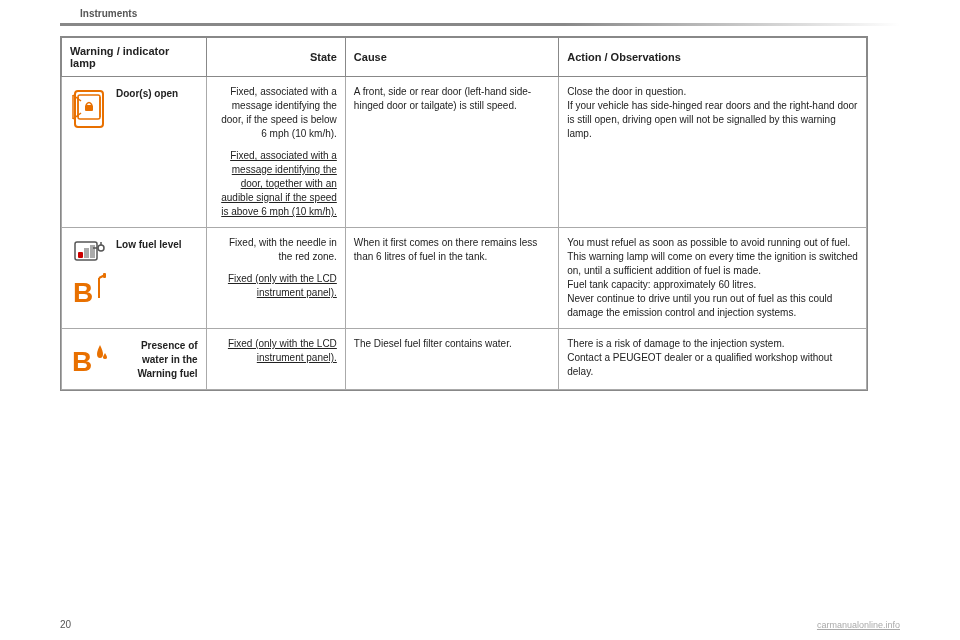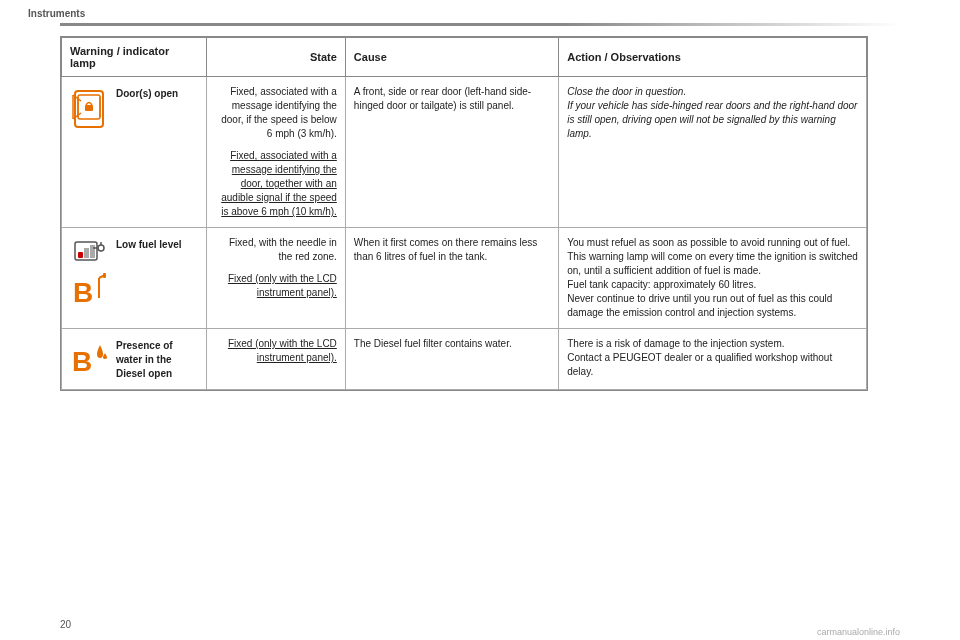--- a/index.html
+++ b/index.html
@@ -6,21 +6,21 @@
     body {
       font-family: Arial, sans-serif;
       font-size: 11px;
       background: #fff;
       color: #222;
       width: 960px;
       min-height: 640px;
       position: relative;
     }
     .page-header {
-      padding: 8px 60px 4px 28px;
+      padding: 8px 60px 4px 80px;
       font-size: 10px;
       color: #555;
       font-weight: bold;
     }
     .header-line {
       margin: 0 60px 8px 60px;
       height: 3px;
       background: linear-gradient(to right, #888 60%, #fff 100%);
     }
     .table-wrapper {
@@ -62,39 +62,41 @@
       display: flex;
       flex-direction: column;
       align-items: center;
       justify-content: flex-start;
       padding-top: 2px;
     }
     .warning-label {
       font-size: 10px;
       font-weight: bold;
       padding-top: 2px;
+      text-align: right;
     }
     .state-block {
       margin-bottom: 8px;
     }
     .state-block:last-child { margin-bottom: 0; text-decoration: underline; }
 
     .page-number {
       position: absolute;
       bottom: 10px;
       left: 60px;
       font-size: 10px;
       color: #555;
     }
     .footer-logo {
       position: absolute;
-      bottom: 3px;
+      bottom: 10px;
       right: 60px;
       font-size: 9px;
       color: #aaa;
+      text-decoration: underline;
     }
   </style>
 </head>
 <body>
 
 <div class="page-header">
   <span>Instruments</span>
 </div>
 <div class="header-line"></div>
 
@@ -129,31 +131,31 @@
 
                 <rect x="14" y="18" width="8" height="6" rx="1" fill="#e87000"></rect>
                 <path d="M15 18 Q18 13 21 18" fill="none" stroke="#e87000" stroke-width="1.5"></path>
               </svg>
             </div>
             <div class="warning-label">Door(s) open</div>
           </div>
         </td>
         <td class="col-state">
           <div class="state-block">
-            <span>Fixed, associated with a message identifying the door, if the speed is below 6 mph (3 km/h).</span>
+            <span>Fixed, associated with a message identifying the door, if the speed is below 6 mph (10 km/h).</span>
           </div>
           <div class="state-block">
             <span>Fixed, associated with a message identifying the door, together with an audible signal if the speed is above 6 mph (10 km/h).</span>
           </div>
         </td>
         <td class="col-cause">
-          <span>A front, side or rear door (left-hand side-hinged door or tailgate) is still panel.</span>
+          <span>A front, side or rear door (left-hand side-hinged door or tailgate) is still speed.</span>
         </td>
         <td class="col-action">
-          <span style="white-space:pre-line;font-style:italic;">Close the door in question.
+          <span style="white-space:pre-line;">Close the door in question.
 If your vehicle has side-hinged rear doors and the right-hand door is still open, driving open will not be signalled by this warning lamp.</span>
         </td>
       </tr>
 
       <tr>
         <td class="col-warning">
           <div class="warning-cell">
             <div class="icon-area">
 
               <svg width="36" height="28" viewBox="0 0 36 28">
@@ -203,21 +205,21 @@
             <div class="icon-area">
 
               <svg width="36" height="42" viewBox="0 0 36 42">
                 <text x="1" y="32" font-size="28" font-weight="bold" fill="#e87000" font-family="Arial">B</text>
 
                 <path d="M29 6 Q32 12 32 15 Q32 19 29 19 Q26 19 26 15 Q26 12 29 6Z" fill="#e87000"></path>
 
                 <path d="M34 14 Q36 17 36 18.5 Q36 20 34 20 Q32 20 32 18.5 Q32 17 34 14Z" fill="#e87000"></path>
               </svg>
             </div>
-            <div class="warning-label">Presence of water in the Diesel open</div>
+            <div class="warning-label">Presence of water in the Warning fuel</div>
           </div>
         </td>
         <td class="col-state">
           <div class="state-block">
             <span>Fixed (only with the LCD instrument panel).</span>
           </div>
         </td>
         <td class="col-cause">
           <span>The Diesel fuel filter contains water.</span>
         </td>

